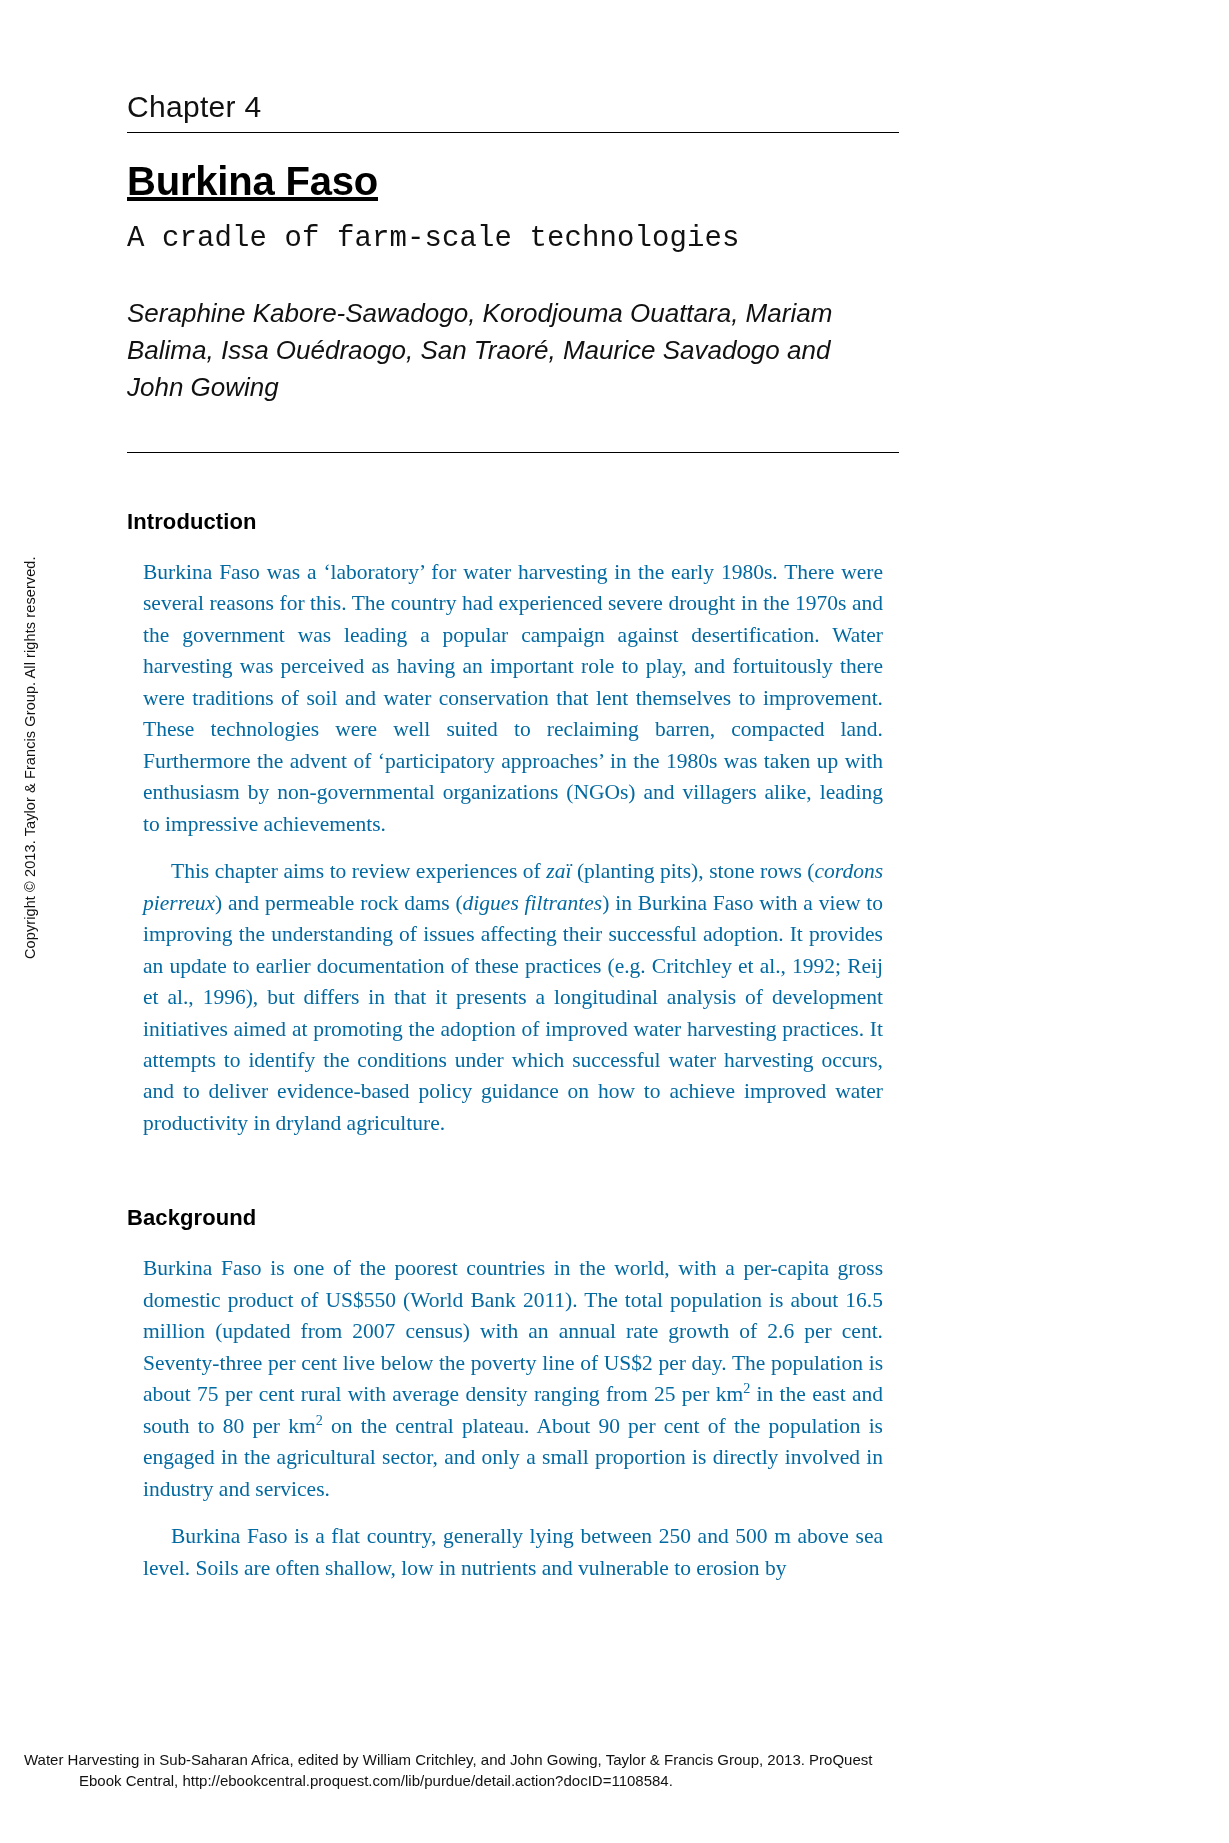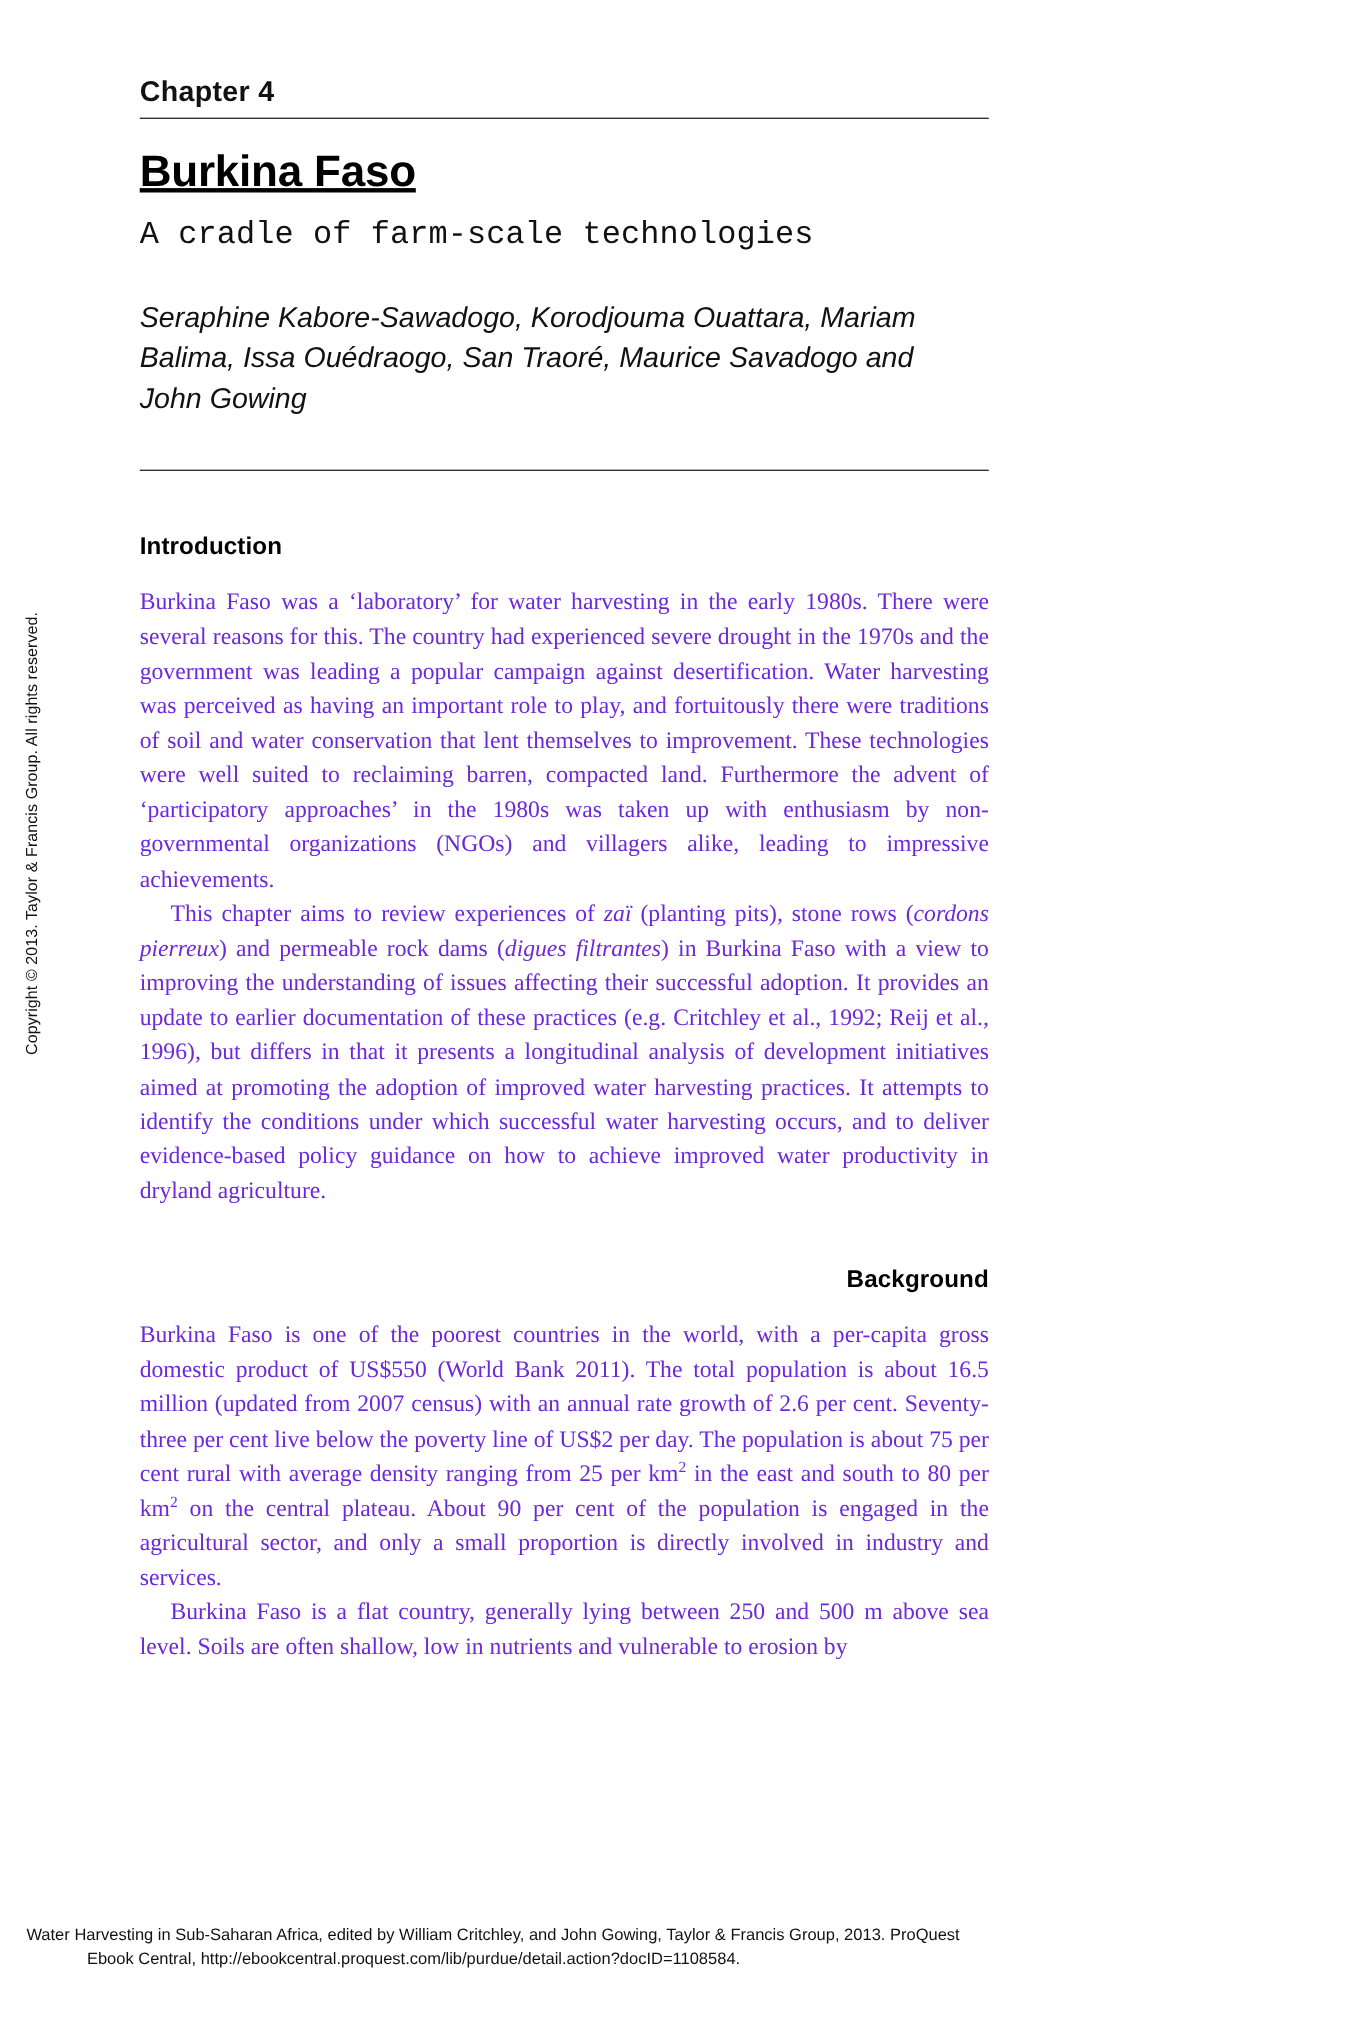--- a/index.html
+++ b/index.html
@@ -40,25 +40,25 @@
   
   .content {
     position: absolute;
     left: 127px;
     top: 0;
     width: 772px;
   }
 
   .chapter-label {
     font-family: "Liberation Sans", "DejaVu Sans", sans-serif;
-    font-size: 26px;
-    font-weight: 700;
+    font-size: 30px;
+    font-weight: 400;
     letter-spacing: 0.3px;
     color: #111;
-    margin-top: 68px;
+    margin-top: 90px;
     margin-bottom: 8px;
   }
 
   .rule {
     border: none;
     border-top: 1.6px solid #000;
     margin: 0;
     width: 772px;
   }
   .rule-top { margin-top: 8px; }
@@ -96,30 +96,30 @@
   }
 
   .section-head {
     font-family: Liberation Sans, sans-serif;
     font-size: 22px;
     font-weight: bold;
     letter-spacing: 0.1px;
     color: #000;
   }
   .section-intro { margin-top: 56px; }
-  .section-background { margin-top: 52px; text-align: right; }
+  .section-background { margin-top: 66px; }
 
   p.body {
     font-size: 21.5px;
     line-height: 1.465;
     text-align: justify;
-    margin: 0;
+    margin: 16px;
     hyphens: manual;
     -webkit-hyphens: manual;
-    color: #6d28d9;
+    color: #0369a1;
   }
   p.first { margin-top: 22px; }
   p.cont { text-indent: 28px; }
 
   sup { font-size: 0.66em; line-height: 0; vertical-align: super; }
   i, .ital { }
 
   
   .footer {
     position: absolute;

